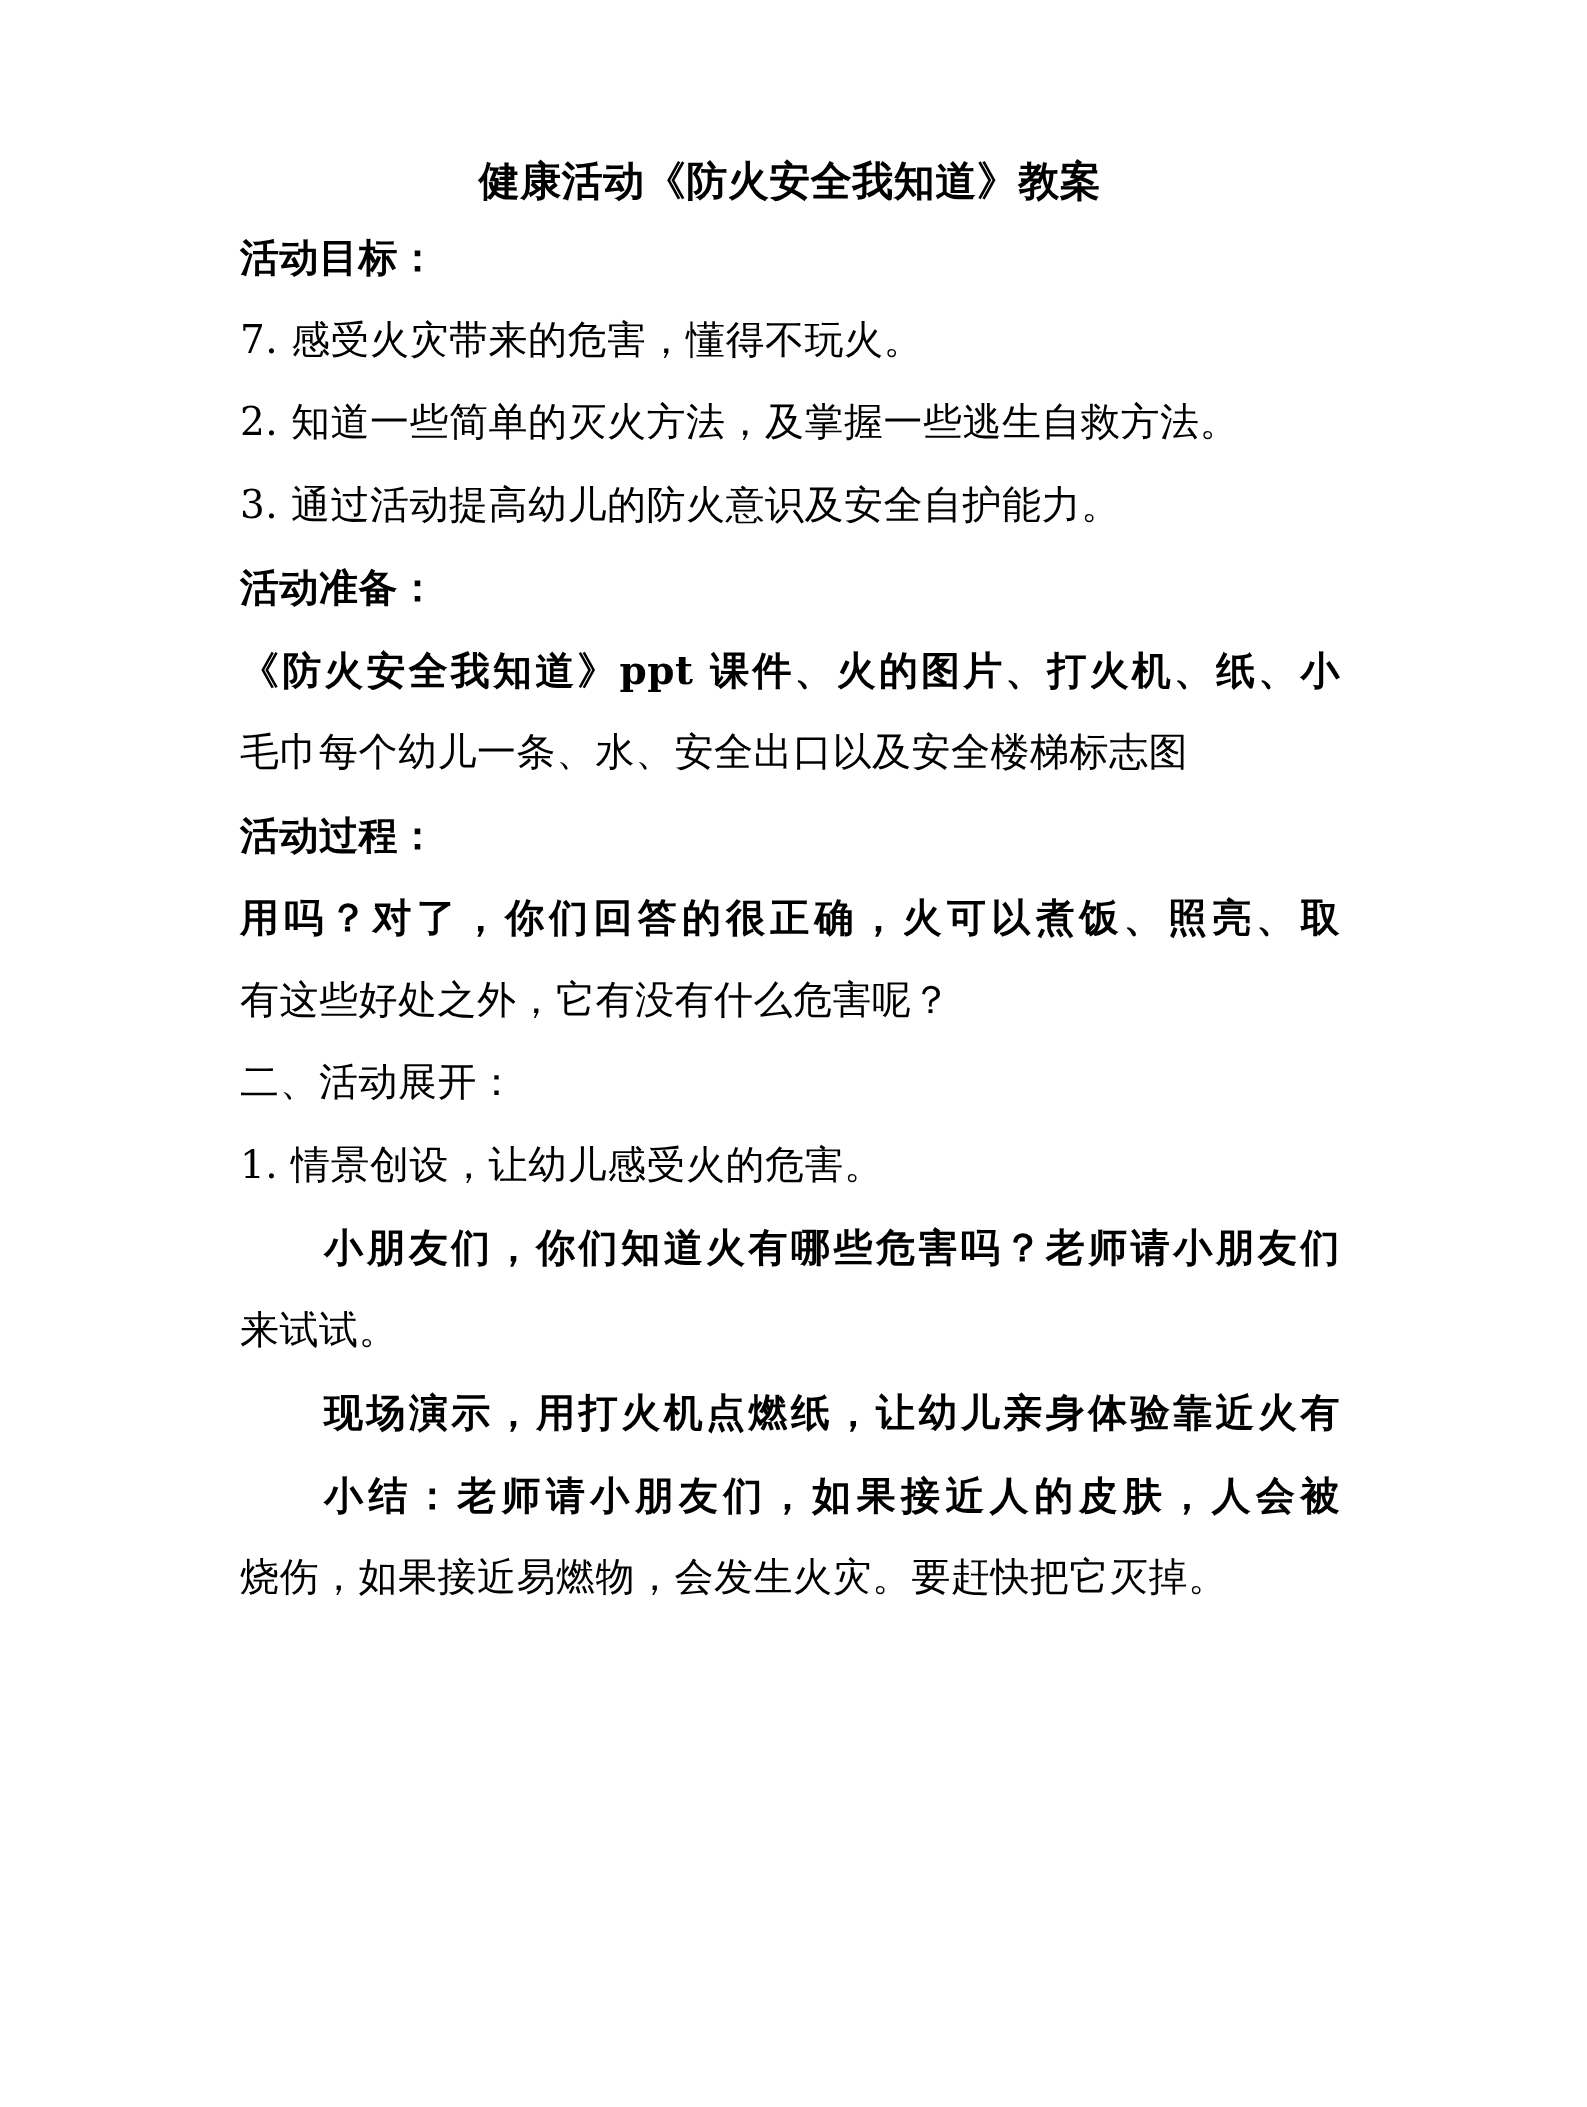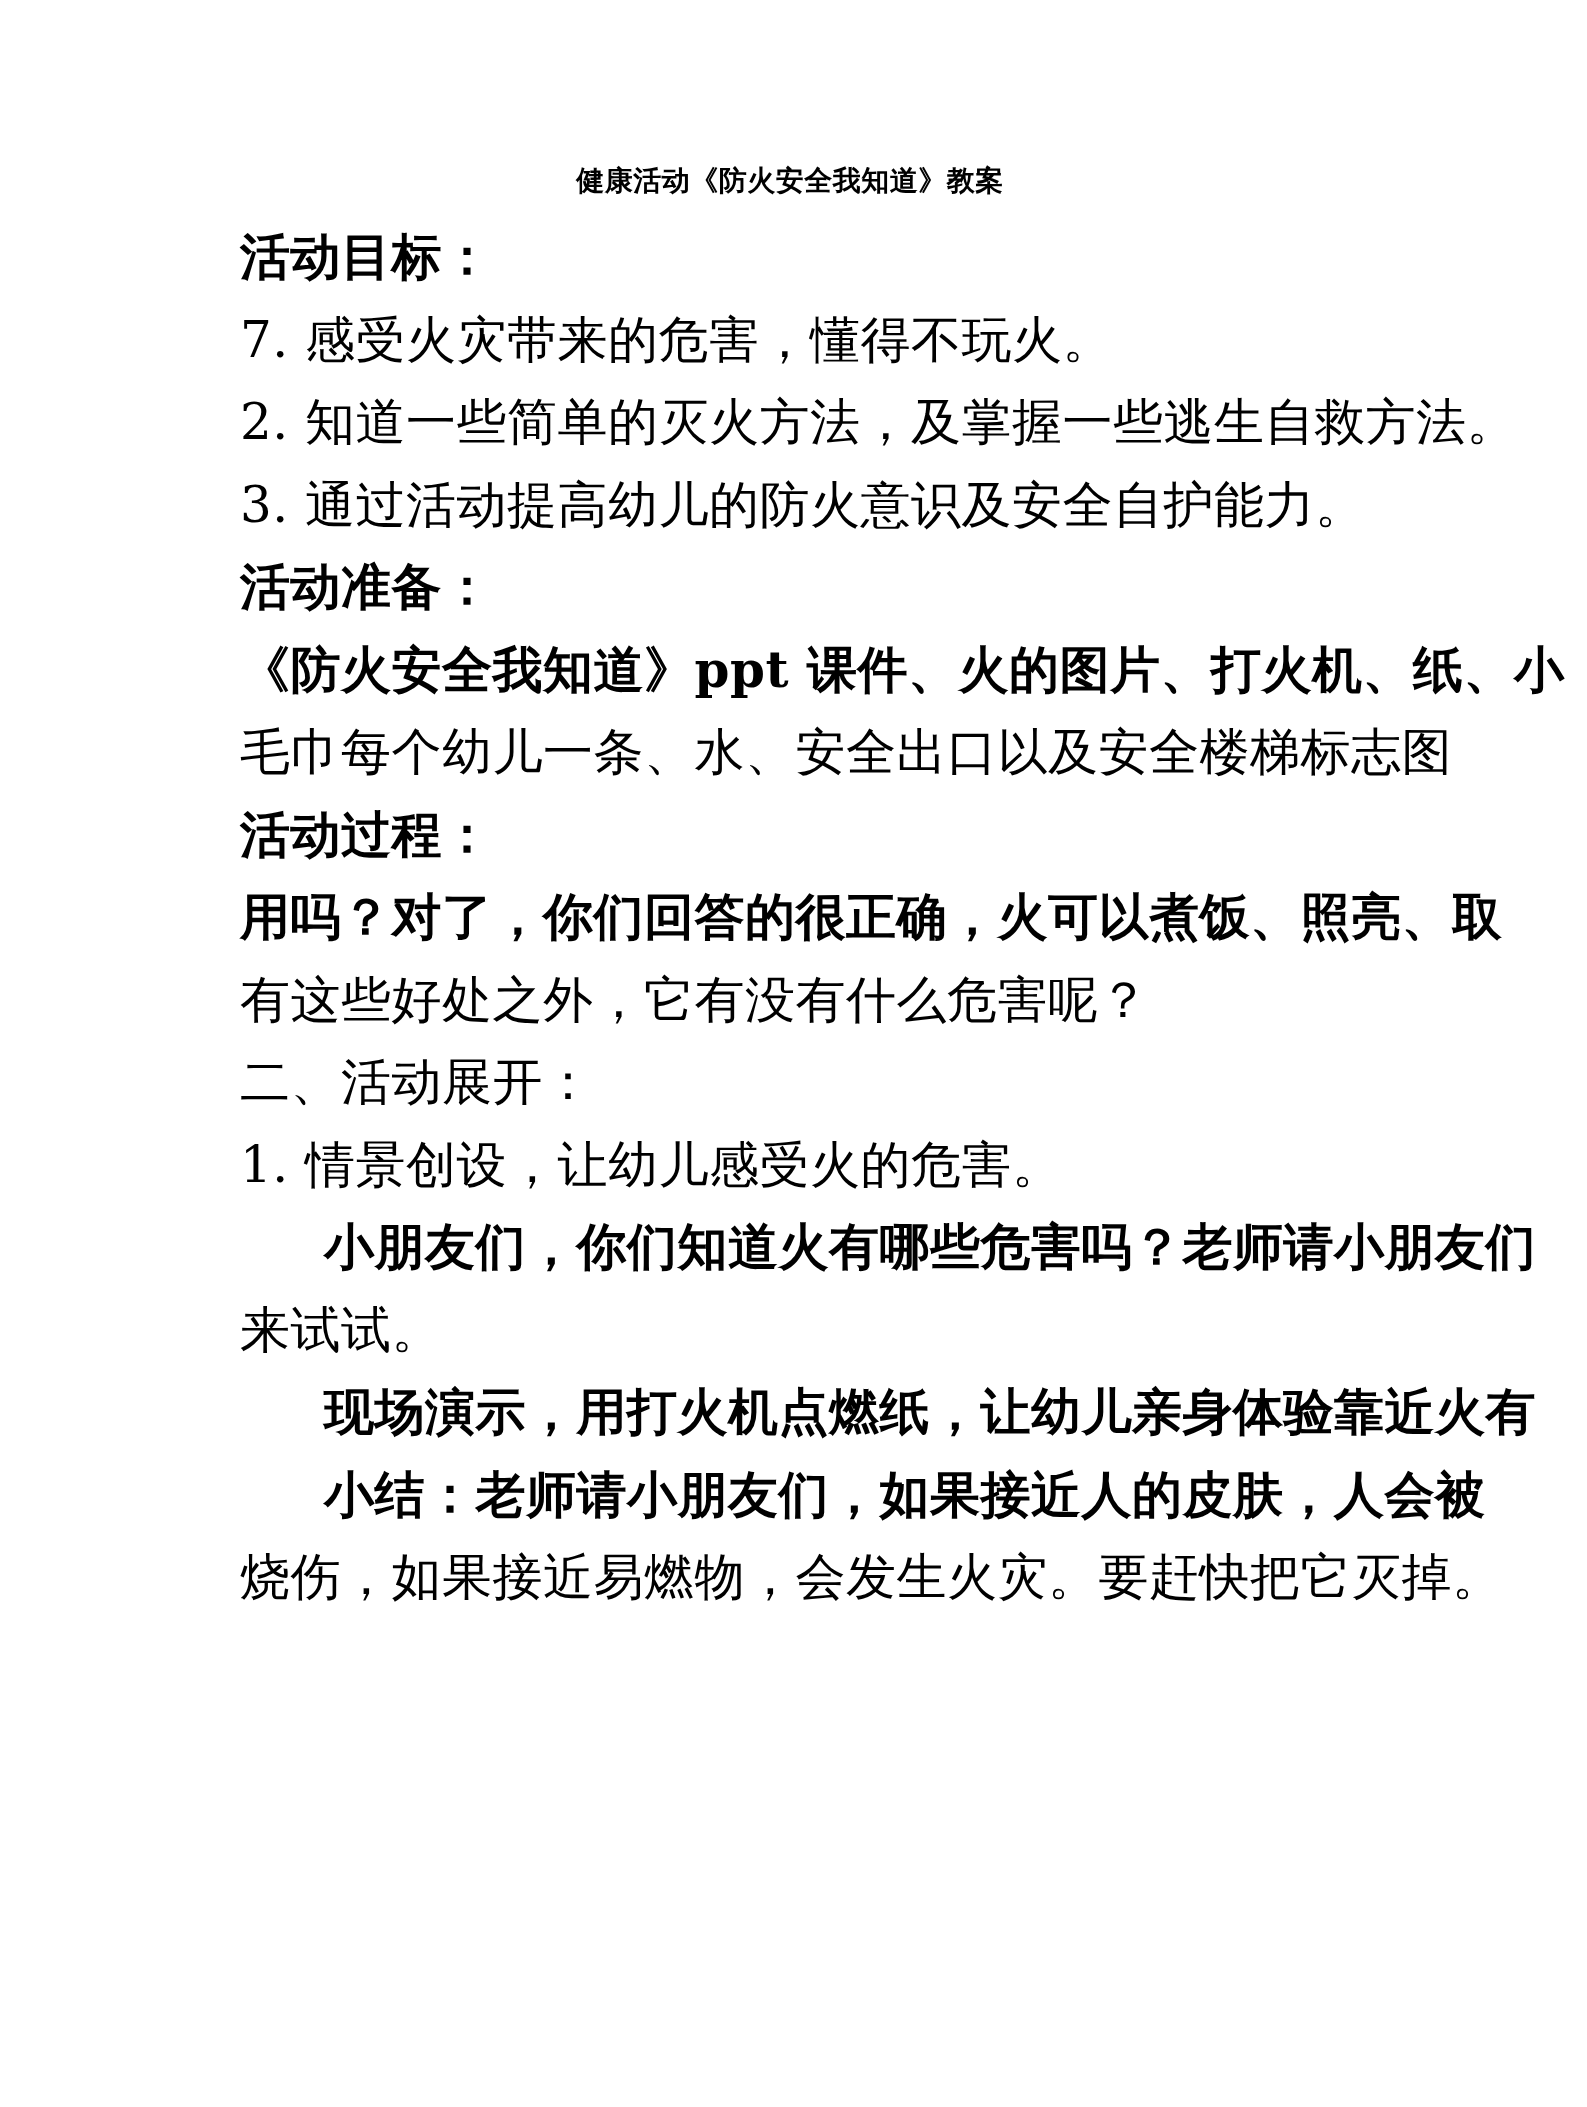--- a/index.html
+++ b/index.html
@@ -15,30 +15,30 @@
       font-family: "DejaVu Serif", "Liberation Serif", serif;
       color: #000000;
     }
     .page {
       position: absolute;
       left: 240px;
       top: 146px;
       width: 1100px;
     }
     .line {
-      font-size: 50px;
+      font-size: 39px;
       line-height: 82.5px;
       height: 82.5px;
       white-space: nowrap;
       letter-spacing: 0.5px;
     }
     .title {
       text-align: center;
       font-weight: bold;
-      font-size: 28px;
+      font-size: 41px;
       line-height: 70px;
       height: 70px;
       margin-bottom: 0px;
     }
     .heading {
       font-weight: bold;
     }
     .indent {
       padding-left: 84px;
     }

